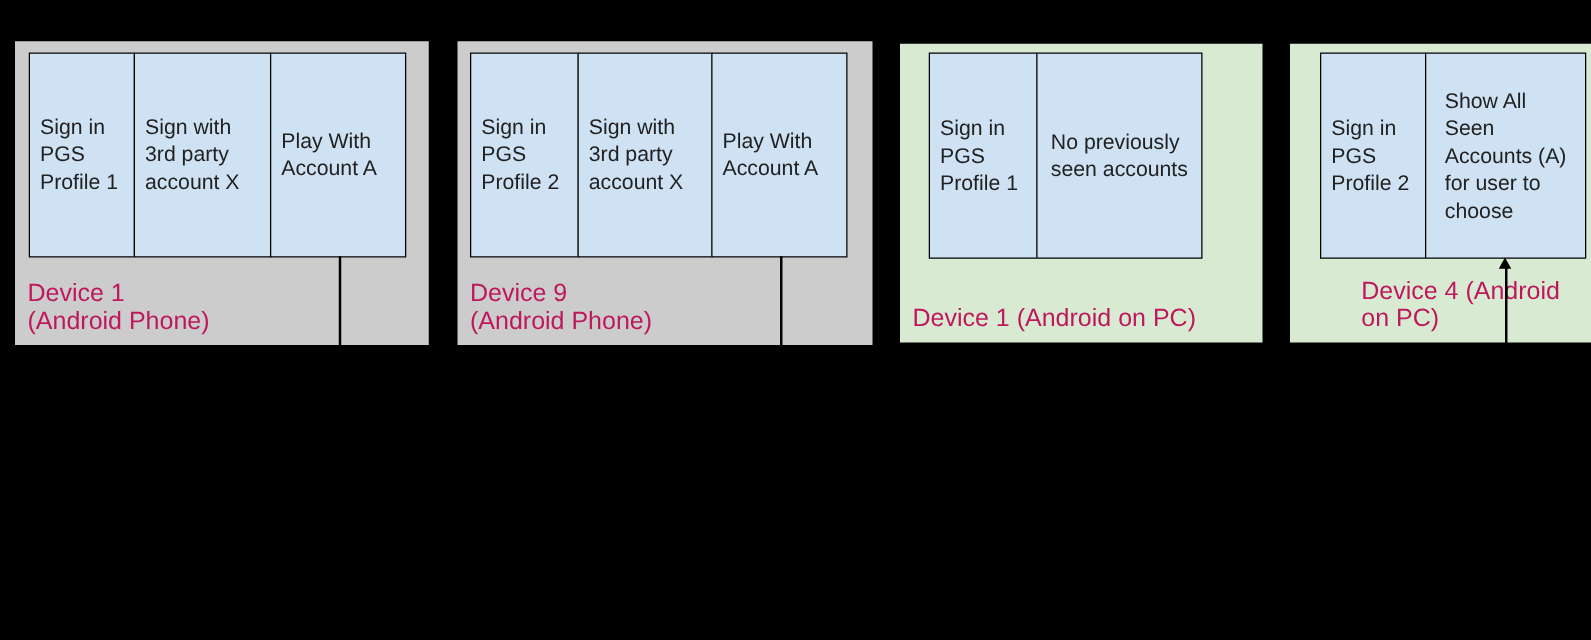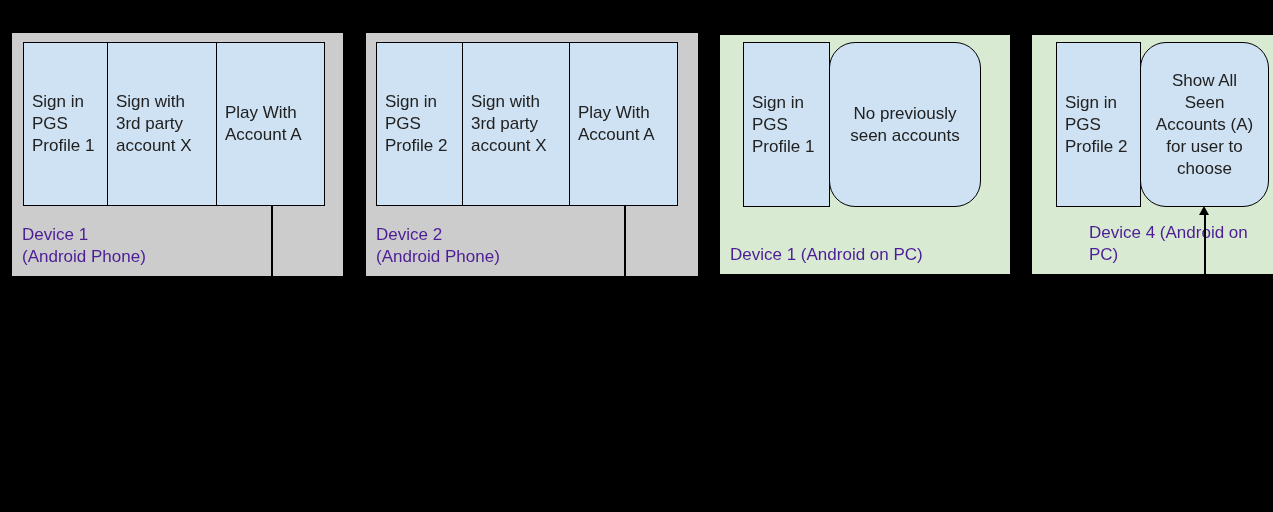--- a/index.html
+++ b/index.html
@@ -9,24 +9,24 @@
   }
   .panel{position:absolute;}
   .panel.gray{background:#cccccc;}
   .panel.green{background:#d9ead3;}
   .bbox{
     position:absolute;background:#cfe2f3;border:1px solid #000;
     box-sizing:border-box;display:flex;align-items:center;
     font-size:17px;line-height:22px;color:#212121;white-space:pre-line;
   }
   .bbox.leftalign{justify-content:flex-start;text-align:left;padding:0 4px 0 8px;}
-  .bbox.centeralign{justify-content:center;text-align:center;padding:0 2px;border-radius:26px;}
+  .bbox.centeralign{justify-content:center;padding:0 2px;}
   .dlabel{
     position:absolute;left:10px;bottom:8px;
-    font-size:17px;line-height:22px;color:#4c1d95;white-space:pre-line;
+    font-size:20px;line-height:22px;color:#be185d;white-space:pre-line;
   }
   .vline{position:absolute;width:2px;background:#000;}
   .arrowhead{
     position:absolute;width:0;height:0;
     border-left:5px solid transparent;border-right:5px solid transparent;
     border-bottom:9px solid #000;
   }
 </style>
 </head>
 <body>
@@ -50,29 +50,29 @@
   <section class="panel gray" style="left:366px;top:33px;width:332px;height:243px;">
     <div class="bbox leftalign" style="left:10px;top:9px;width:87px;height:164px;">Sign in
 PGS
 Profile 2</div>
     <div class="bbox leftalign" style="left:96px;top:9px;width:108px;height:164px;">Sign with
 3rd party
 account X</div>
     <div class="bbox leftalign" style="left:203px;top:9px;width:109px;height:164px;">Play With
 Account A</div>
     <div class="vline" style="left:258px;top:172px;height:71px;"></div>
-    <div class="dlabel">Device 2
+    <div class="dlabel">Device 9
 (Android Phone)</div>
   </section>
 
   <section class="panel green" style="left:720px;top:35px;width:290px;height:239px;">
     <div class="bbox leftalign" style="left:23px;top:7px;width:87px;height:165px;">Sign in
 PGS
 Profile 1</div>
-    <div class="bbox centeralign" style="left:109px;top:7px;width:152px;height:165px;">No previously
+    <div class="bbox centeralign" style="left:109px;top:7px;width:133px;height:165px;">No previously
 seen accounts</div>
     <div class="dlabel">Device 1 (Android on PC)</div>
   </section>
 
   <section class="panel green" style="left:1032px;top:35px;width:241px;height:239px;">
     <div class="bbox leftalign" style="left:24px;top:7px;width:85px;height:165px;">Sign in
 PGS
 Profile 2</div>
     <div class="bbox centeralign" style="left:108px;top:7px;width:129px;height:165px;">Show All
 Seen

